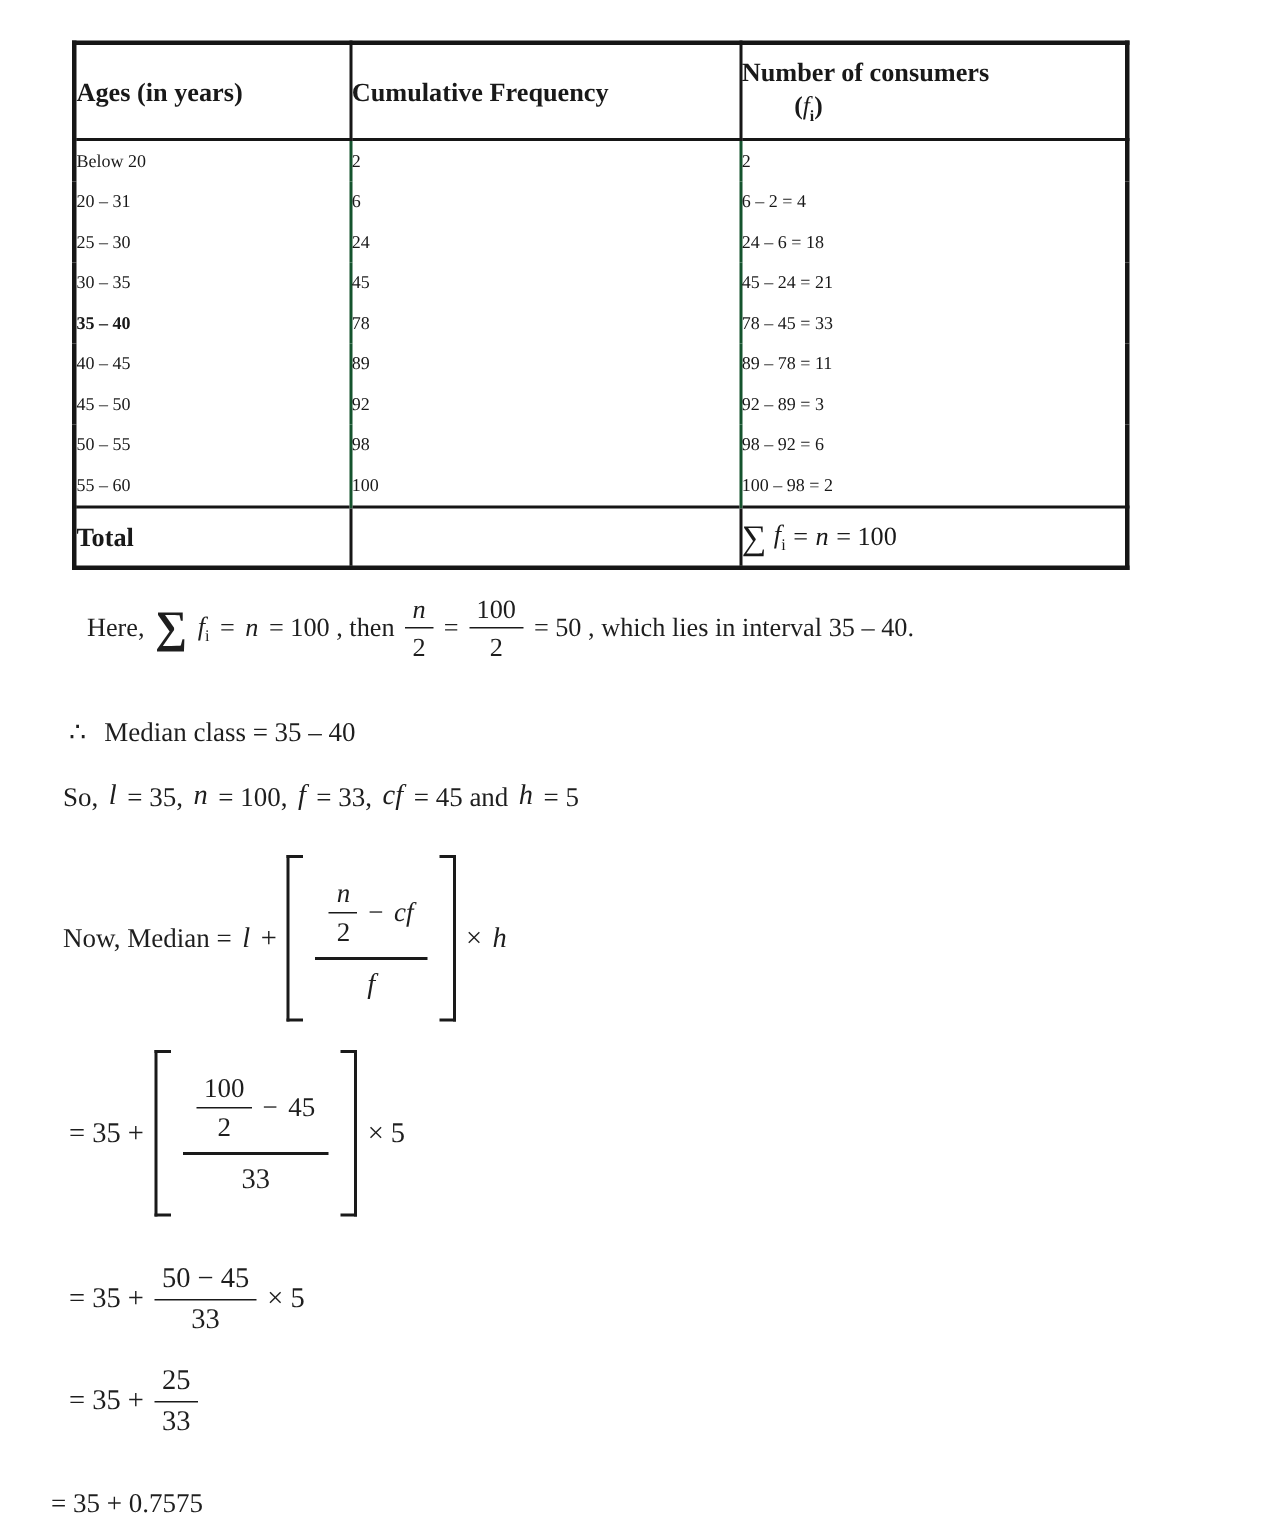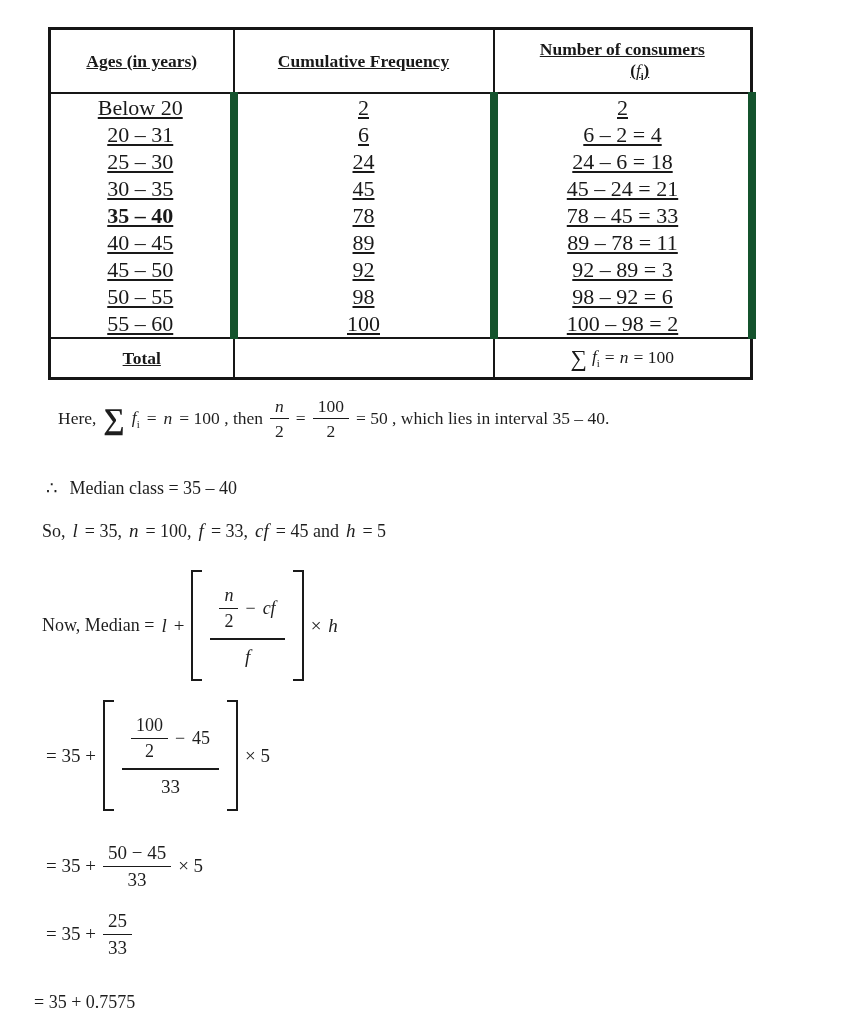--- a/index.html
+++ b/index.html
@@ -7,35 +7,34 @@
     width:848px;height:1024px;
     font-family:"Liberation Serif","DejaVu Serif",serif;
     color:#1e1e1e;
   }
   .page{position:relative;width:848px;height:1024px;overflow:hidden;background:#fff;}
 
   
   table.freq{
     position:absolute;left:48px;top:27px;
     width:702px;border-collapse:collapse;table-layout:fixed;
-    text-align:center;color:#191919;
+    text-align:left;color:#191919;
     border:3px solid #161616;
-    text-decoration:underline;
   }
   .colw1{width:184px}.colw2{width:260px}.colw3{width:258px}
   table.freq th{
     border:2px solid #161616;
     font-size:17.5px;font-weight:bold;
     height:62px;vertical-align:middle;line-height:1.3;padding:0;
   }
   table.freq td{padding:0;}
   tbody.body-rows td{
-    border-left:2px solid #161616;border-right:8px solid #14532d;
+    border-left:2px solid #161616;border-right:2px solid #14532d;
     border-top:none;border-bottom:none;
-    font-size:22px;height:27px;line-height:27px;
+    font-size:12px;height:27px;line-height:27px;
   }
   tr.total-row td{
     border:2px solid #161616;
     height:38px;vertical-align:middle;font-size:17.5px;
   }
   .bold{font-weight:bold;}
   .total-label{font-weight:bold;margin-top:14px;}
   .fi-line{font-weight:bold;font-size:17px;padding-left:35px;}
   .fi-line .mvar{font-weight:normal;}
   sub{font-size:0.62em;}

